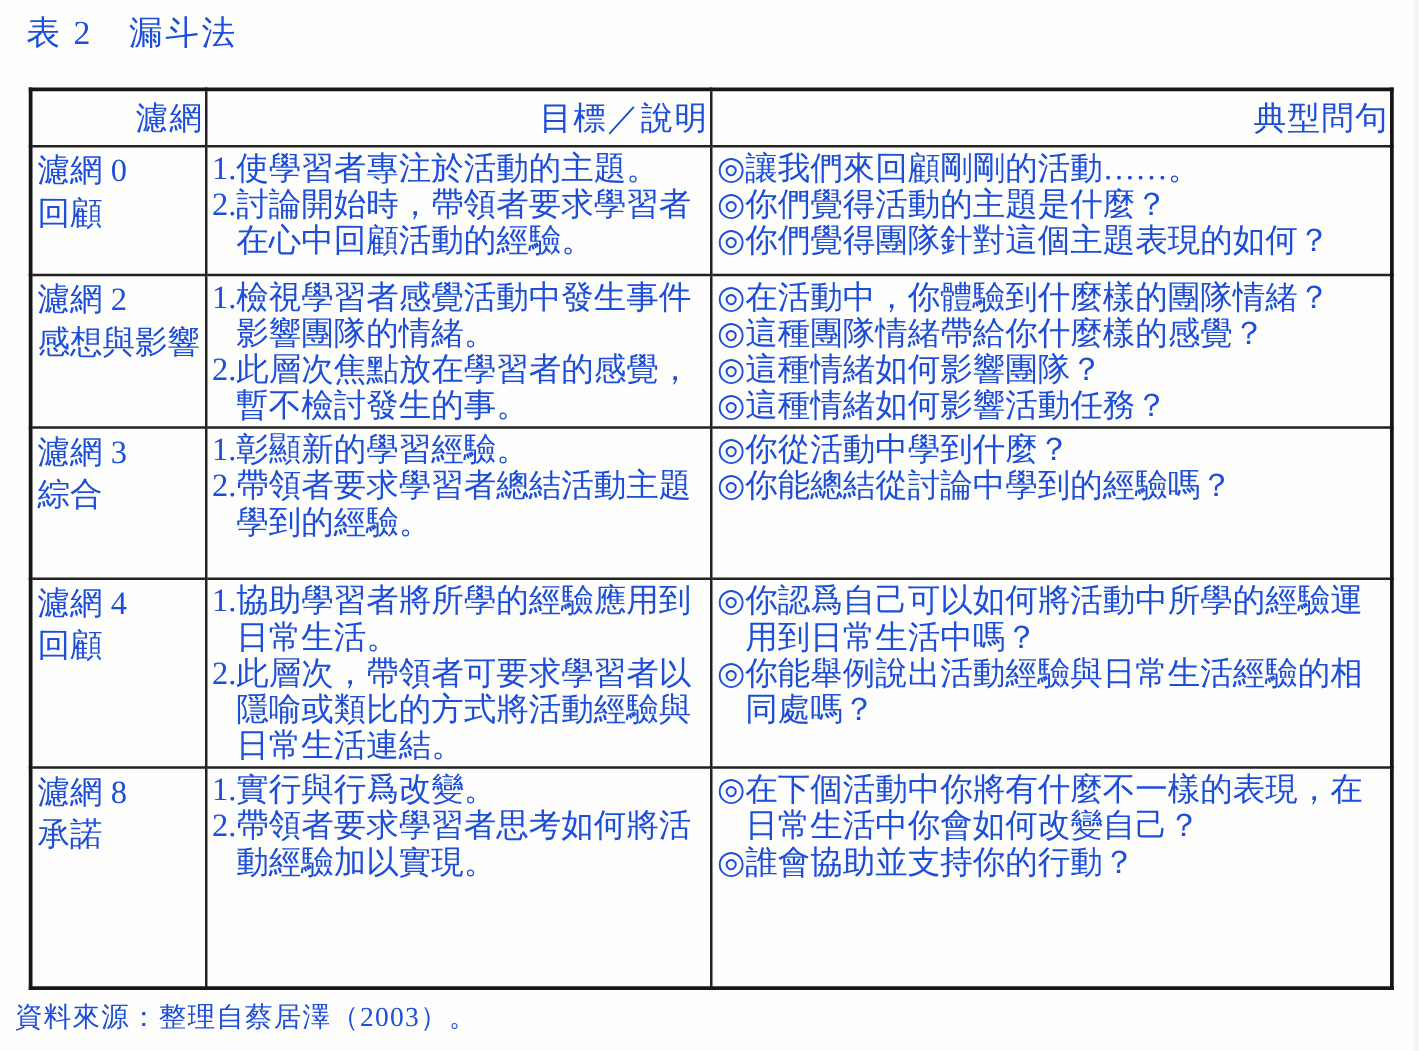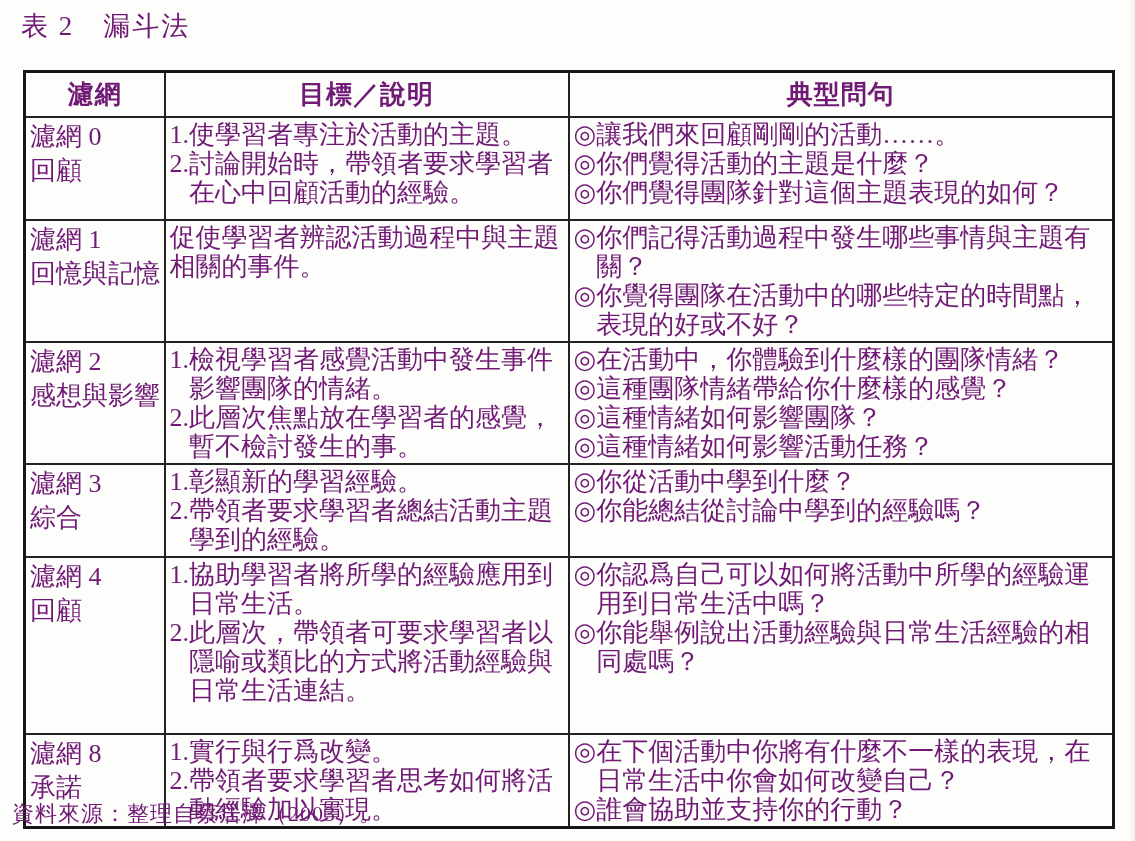--- a/index.html
+++ b/index.html
@@ -7,21 +7,21 @@
     padding: 0;
     background: #ffffff;
   }
   .page {
     position: relative;
     width: 1135px;
     height: 841px;
     background: #fdfdfc;
     overflow: hidden;
     font-family: "Liberation Serif", serif;
-    color: #701a75;
+    color: #1d4ed8;
   }
   .caption {
     position: absolute;
     left: 21px;
     top: 8px;
     font-size: 27px;
     letter-spacing: 2px;
     white-space: pre;
   }
   table.funnel {
@@ -32,24 +32,23 @@
     table-layout: fixed;
     border: 3px solid #161616;
   }
   .funnel th, .funnel td {
     border: 2px solid #222222;
     font-size: 26px;
     font-weight: normal;
   }
   .funnel thead tr { height: 45px; }
   .funnel th {
-    text-align: center;
+    text-align: right;
     vertical-align: middle;
     letter-spacing: 1px;
-    font-weight: bold;
   }
   .funnel td {
     vertical-align: top;
     padding: 2px 0 2px 4px;
     line-height: 29px;
     font-family: Liberation Serif, serif;
   }
   
   .funnel tbody tr:nth-child(1) { height: 103px; }
   .funnel tbody tr:nth-child(2) { height: 119px; }
@@ -128,39 +127,20 @@
               <span class="marker">◎</span>
               <span class="txt">你們覺得活動的主題是什麼？</span>
             </div>
             <div class="item">
               <span class="marker">◎</span>
               <span class="txt">你們覺得團隊針對這個主題表現的如何？</span>
             </div>
           </td>
   </tr>
 
-  <tr>
-    <td class="filter-cell">
-            <div class="filter-line">濾網 1</div>
-            <div class="filter-line">回憶與記憶</div>
-          </td>
-    <td class="goal-cell">
-            <div class="plain-goal"><span class="txt">促使學習者辨認活動過程中與主題相關的事件。</span></div>
-          </td>
-    <td class="question-cell">
-            <div class="item">
-              <span class="marker">◎</span>
-              <span class="txt">你們記得活動過程中發生哪些事情與主題有關？</span>
-            </div>
-            <div class="item">
-              <span class="marker">◎</span>
-              <span class="txt">你覺得團隊在活動中的哪些特定的時間點，表現的好或不好？</span>
-            </div>
-          </td>
-  </tr>
 
   <tr>
     <td class="filter-cell">
             <div class="filter-line">濾網 2</div>
             <div class="filter-line">感想與影響</div>
           </td>
     <td class="goal-cell">
             <div class="item">
               <span class="marker">1.</span>
               <span class="txt">檢視學習者感覺活動中發生事件影響團隊的情緒。</span>

